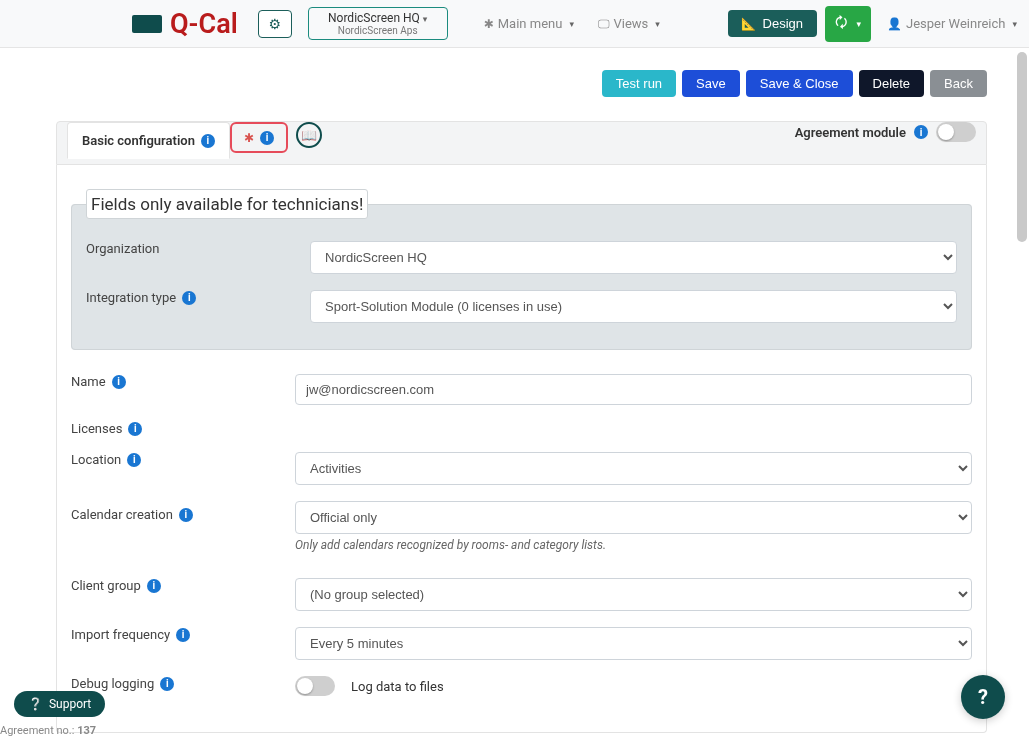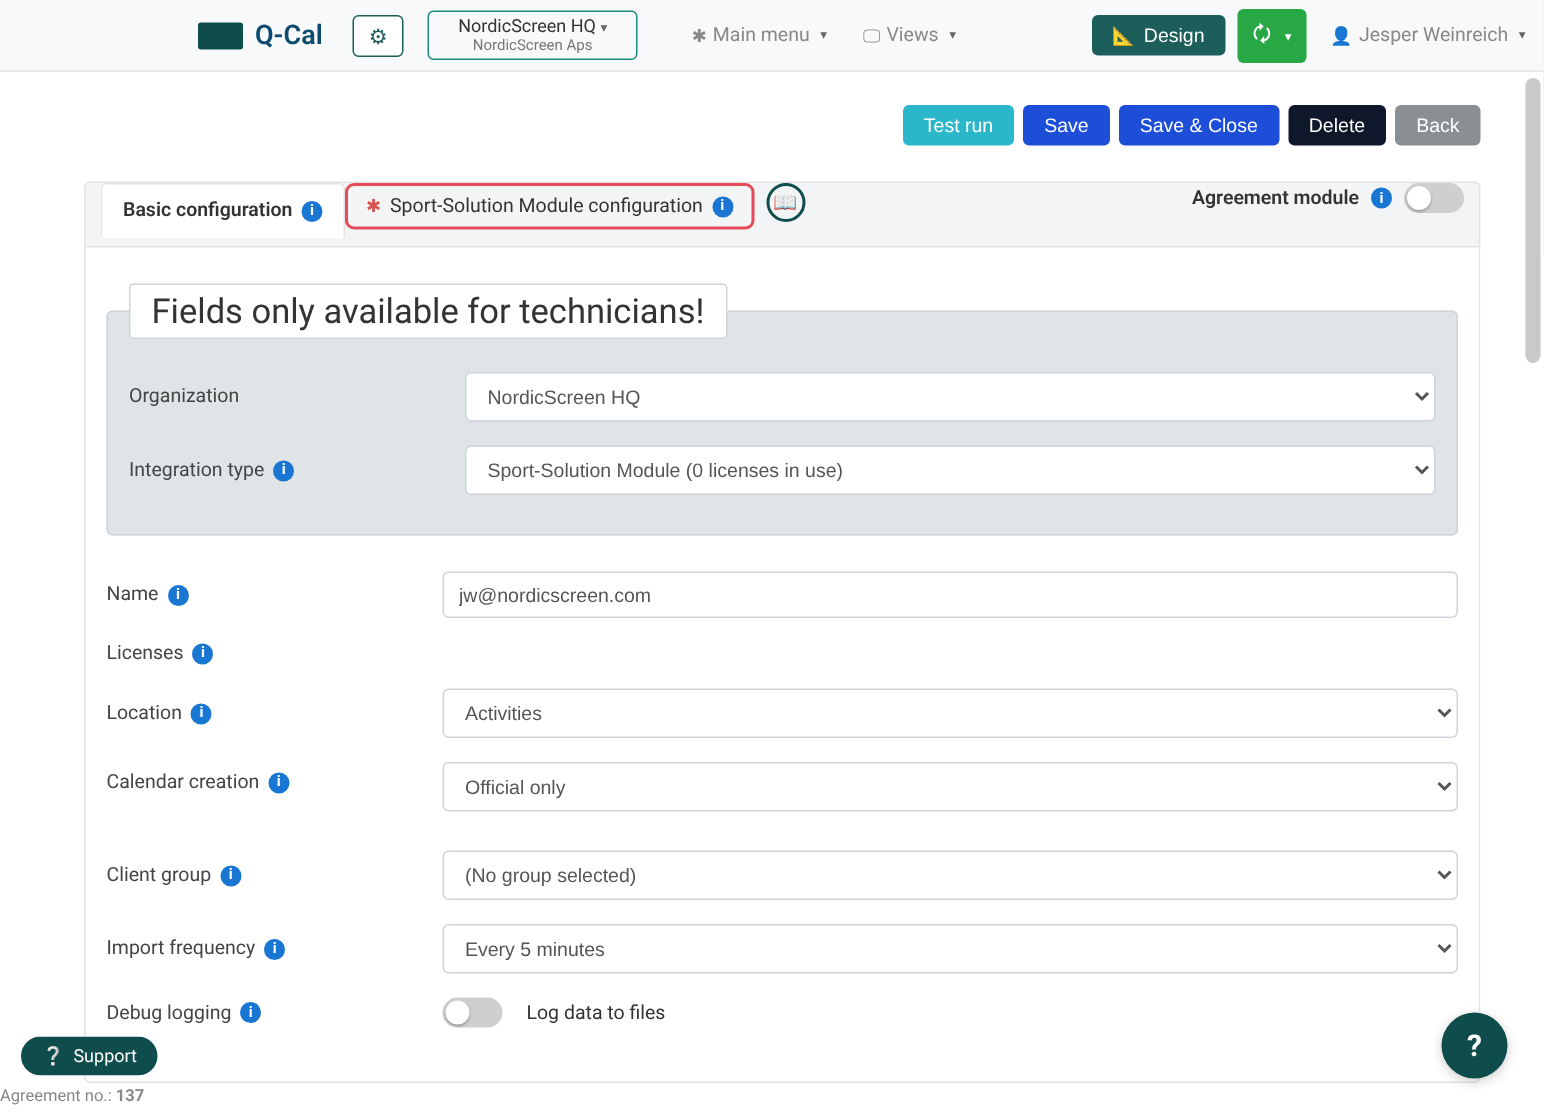--- a/index.html
+++ b/index.html
@@ -27,23 +27,23 @@
     gap: 8px;
     margin-left: 120px;
   }
   .logo-swatch {
     width: 30px;
     height: 18px;
     background: #0f4c4c;
     border-radius: 2px;
   }
   .logo-text {
-    font-size: 18px;
+    font-size: 27px;
     font-weight: 600;
-    color: #0c4a6e;
+    color: #b91c1c;
   }
   .gear-btn {
     width: 34px;
     height: 28px;
     border: 1px solid #1b5e5a;
     background: #fff;
     border-radius: 4px;
     display: flex;
     align-items: center;
     justify-content: center;
@@ -172,29 +172,29 @@
   fieldset.tech-fields {
     background:#dfe4e7;
     border:1px solid #cfd4d7;
     border-radius:4px;
     padding: 14px 14px 18px 14px;
     margin:0 0 16px 0;
   }
   fieldset.tech-fields legend {
     background:#fff;
     border:1px solid #cfd4d7;
-    padding:4px 14px;
-    font-size:23px;
+    padding:4px 4px;
+    font-size:17px;
     color:#333;
     border-radius:3px;
   }
 
   .form-row {
     display:flex;
-    align-items:center;
+    align-items:flex-start;
     padding: 8px 0;
   }
   .form-label {
     width:224px;
     color:#444;
     display:flex;
     align-items:center;
     gap:6px;
   }
   .form-field { flex:1; }
@@ -320,21 +320,20 @@
 </div>
 
 <div class="main-wrap">
   <div class="tabbar">
     <div class="tab active">
       <span>Basic configuration</span>
       <span class="info-dot">i</span>
     </div>
     <div class="tab tab-highlight">
       <span class="puzzle-icon"></span>
-      <span>Sport-Solution Module configuration</span>
       <span class="info-dot">i</span>
     </div>
     <div class="book-circle">
       <span class="book-icon">📖</span>
     </div>
 
     <div class="tabbar-right">
       <span>Agreement module</span>
       <span class="info-dot">i</span>
       <div class="toggle"></div>
@@ -401,20 +400,21 @@
 
     <div class="form-row" style="align-items:flex-start">
       <div class="form-label" style="padding-top:6px">
         <span>Calendar creation</span>
         <span class="info-dot">i</span>
       </div>
       <div class="form-field">
         <select>
           <option>Official only</option>
         </select>
+        <div class="helper-text">Only add calendars recognized by rooms- and category lists.</div>
       </div>
     </div>
 
     <div style="height:10px"></div>
 
     <div class="form-row">
       <div class="form-label">
         <span>Client group</span>
         <span class="info-dot">i</span>
       </div>

